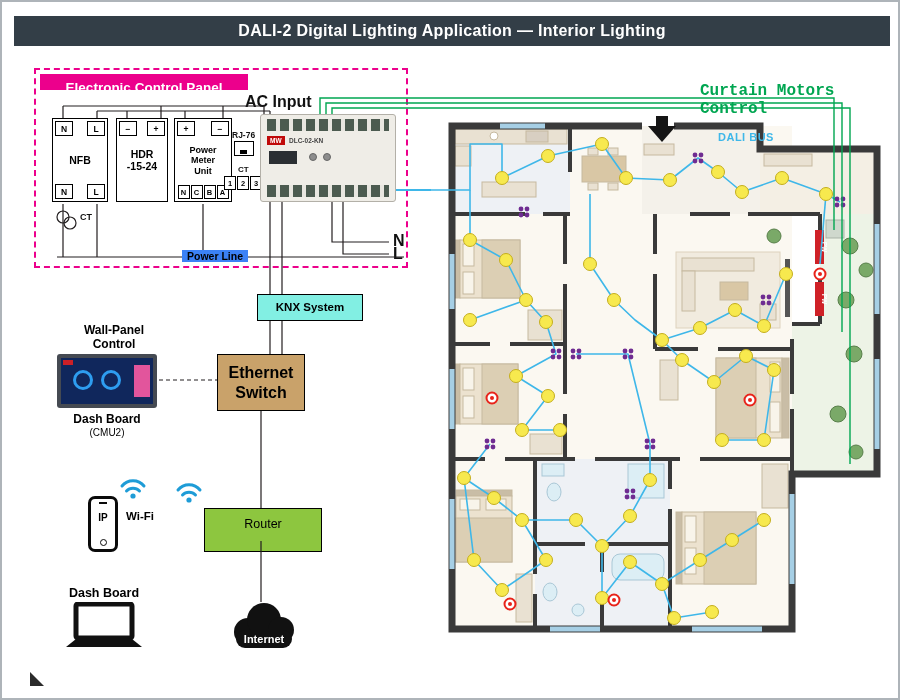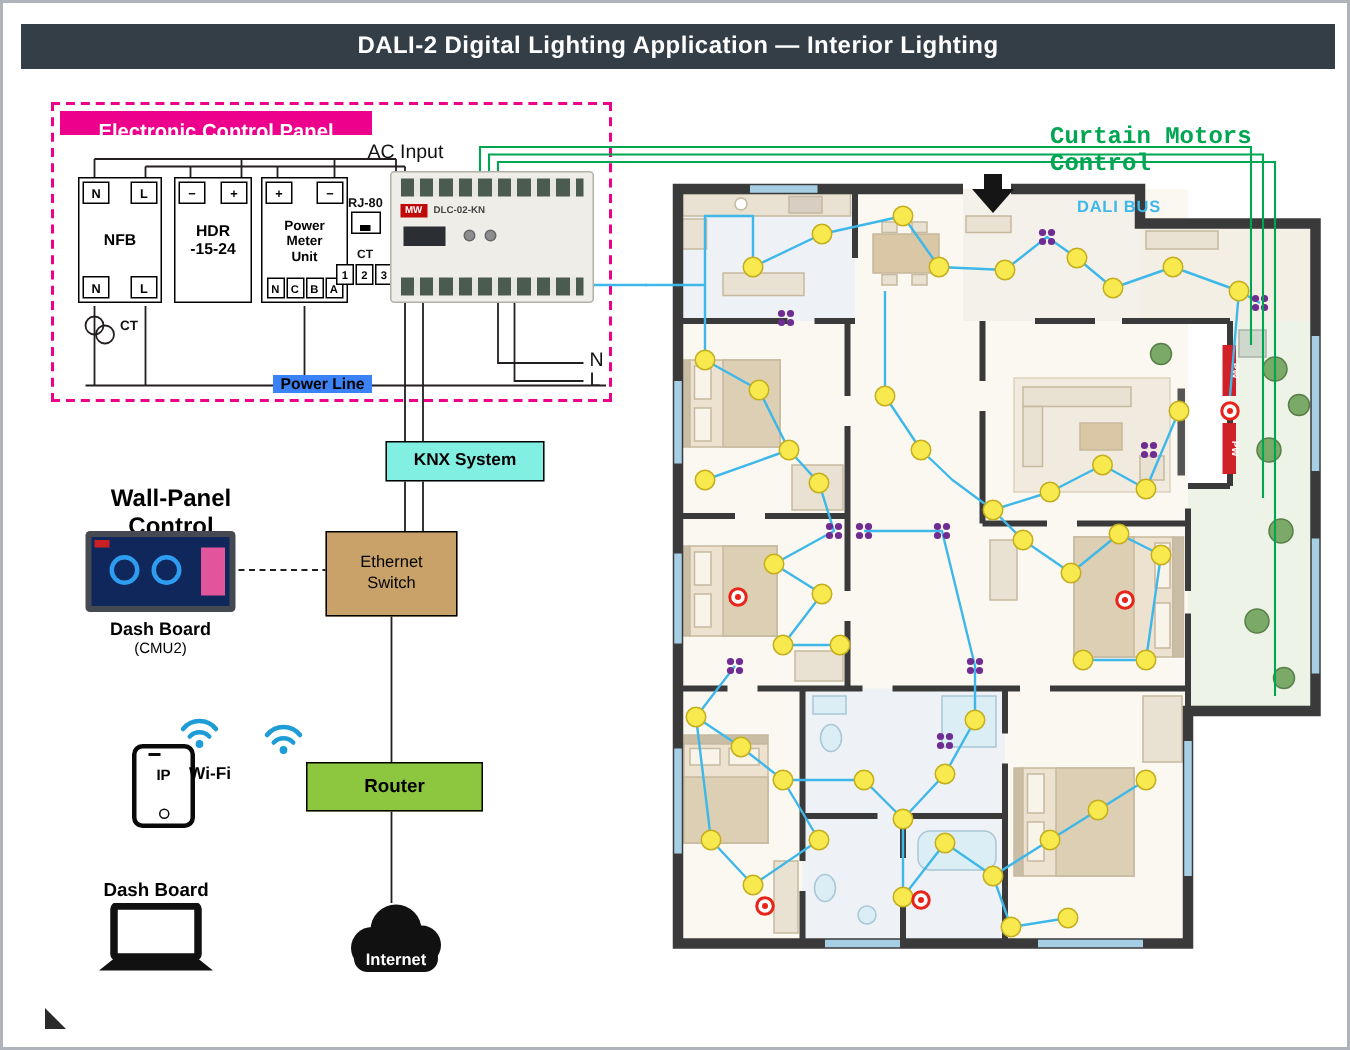--- a/index.html
+++ b/index.html
@@ -20,53 +20,53 @@
   .module { position:absolute; border:1.5px solid #000; background:#fff; display:flex;
             flex-direction:column; justify-content:space-between; padding:2px; z-index:3; }
   .trow { display:flex; justify-content:space-between; gap:1px; }
   .trow.center { justify-content:center; }
   .term { width:18px; height:15px; border:1px solid #000; background:#fff; font-size:8.5px; font-weight:bold;
           display:flex; align-items:center; justify-content:center; }
   .term.sm { width:12px; height:14px; font-size:7.5px; }
   .mlabel { text-align:center; font-weight:bold; font-size:10.5px; line-height:1.15; }
   .mlabel.tiny { font-size:9px; }
 
-  .small-label { position:absolute; font-size:13px; font-weight:400; color:#111; z-index:4; }
+  .small-label { position:absolute; font-size:16px; font-weight:700; color:#111; z-index:4; }
   .tiny-label  { position:absolute; font-size:8px;  font-weight:600; color:#111; z-index:4; }
 
   .device { left:258px; top:112px; width:136px; height:88px; background:#efede7;
             border:1px solid #b3b0a8; border-radius:3px; z-index:3; }
   .dev-strip { position:absolute; left:6px; right:6px; height:12px;
                background:repeating-linear-gradient(90deg,#4c5b50 0 9px,#e8e6e0 9px 13px); }
   .dev-brand { position:absolute; left:6px; top:21px; background:#c00a0a; color:#fff;
                font-size:6.5px; font-weight:bold; padding:1px 3px; }
   .dev-model { position:absolute; left:28px; top:22px; font-size:6.5px; font-weight:bold; color:#444; }
   .dev-display { position:absolute; left:8px; top:36px; width:28px; height:13px; background:#2b2f33; }
   .dev-btn { position:absolute; width:8px; height:8px; border-radius:50%; background:#8d8d8d; border:1px solid #666; }
 
   .power-line-label { left:180px; top:248px; background:#3b82f6; padding:0 5px; font-size:10.5px;
                       font-weight:600; z-index:6; }
 
   .knx { left:255px; top:292px; width:106px; height:27px; background:var(--knx-bg); border:1.5px solid #000;
          font-size:11.5px; font-weight:bold; text-align:center; line-height:25px; z-index:3; }
   .eth { left:215px; top:352px; width:88px; height:57px; background:var(--switch-bg); border:1.5px solid #000;
-         font-size:11px; font-weight:normal; text-align:center; display:flex; flex-direction:column;
+         font-size:16px; font-weight:bold; text-align:center; display:flex; flex-direction:column;
          justify-content:center; line-height:1.25; z-index:3; }
-  .router { left:202px; top:506px; width:118px; height:33px; background:var(--router-bg); border:1.5px solid #000;
-            font-size:12.5px; font-weight:bold; text-align:center; line-height:31px; z-index:3; }
-
-  .wp-title { left:60px; top:321px; width:104px; text-align:center; font-size:16px; font-weight:bold;
+  .router { left:202px; top:506px; width:118px; height:44px; background:var(--router-bg); border:1.5px solid #000;
+            font-size:12.5px; font-weight:normal; text-align:center; line-height:31px; z-index:3; }
+
+  .wp-title { left:60px; top:321px; width:104px; text-align:center; font-size:12px; font-weight:bold;
               line-height:1.2; z-index:3; }
   .wp-display { left:55px; top:352px; width:100px; height:54px; background:#454a52; border-radius:3px;
                 padding:4px; z-index:3; }
   .wp-screen { position:relative; width:100%; height:100%; background:#10275c; overflow:hidden; }
   .wp-caption { left:53px; top:410px; width:104px; text-align:center; font-size:12px; font-weight:bold; z-index:3; }
   .wp-sub { left:53px; top:425px; width:104px; text-align:center; font-size:10px; z-index:3; }
 
-  .phone { left:86px; top:494px; width:42px; height:56px; border:3px solid #0a0a0a; border-radius:7px;
+  .phone { left:86px; top:494px; width:30px; height:56px; border:3px solid #0a0a0a; border-radius:7px;
            background:#fff; z-index:3; }
   .wifi-word { left:124px; top:508px; font-size:11.5px; font-weight:bold; z-index:3; }
   .db-label { left:50px; top:584px; width:104px; text-align:center; font-size:12.5px; font-weight:bold; z-index:3; }
 
   .curtain-label { left:698px; top:80px; font-size:16px; font-weight:bold; color:var(--curtain-green); z-index:6;font-family:Liberation Mono, monospace; }
 
   .floorplan { left:428px; top:112px; width:452px; height:532px; z-index:2; }
 
   .legend { left:628px; top:647px; display:flex; align-items:center; gap:5px; z-index:3; }
   .legend-dot { width:13px; height:13px; border-radius:50%; background:var(--light-yellow); border:1px solid #b8a411; }
@@ -151,21 +151,21 @@
       <div>Unit</div>
     </div>
     <div class="trow center" style="gap:1px">
       <span class="term sm">N</span>
       <span class="term sm">C</span>
       <span class="term sm">B</span>
       <span class="term sm">A</span>
     </div>
   </div>
 
-  <span class="tiny-label" style="left:230px;top:128px;font-size:8.5px">RJ-80</span>
+  <span class="tiny-label" style="left:230px;top:128px;font-size:8.5px">RJ-76</span>
   <div class="abs" style="left:232px;top:139px;width:20px;height:15px;border:1.5px solid #000;background:#fff;z-index:3">
     <span style="position:absolute;left:5px;bottom:1px;width:7px;height:4px;background:#000"></span>
   </div>
 
   <span class="tiny-label" style="left:236px;top:163px">CT</span>
   <div class="abs" style="left:222px;top:174px;display:flex;gap:1px;z-index:3">
     <span class="term sm">1</span>
     <span class="term sm">2</span>
     <span class="term sm">3</span>
   </div>

